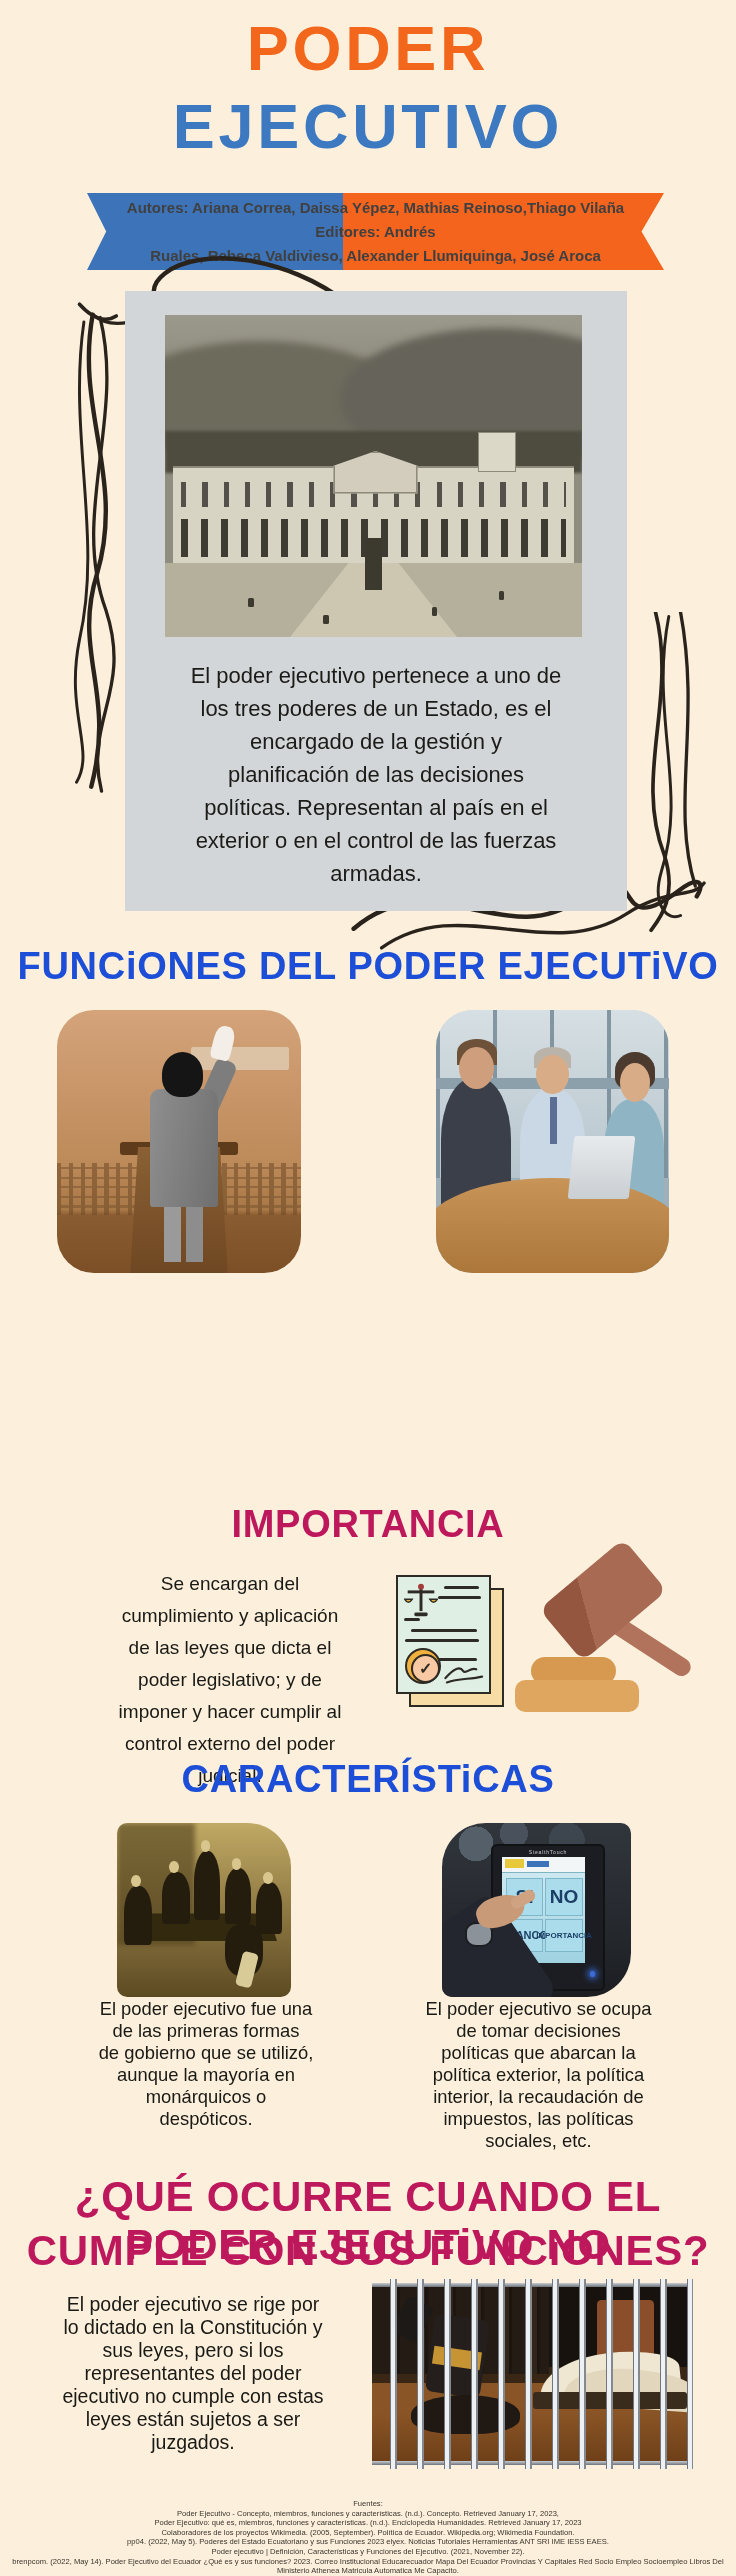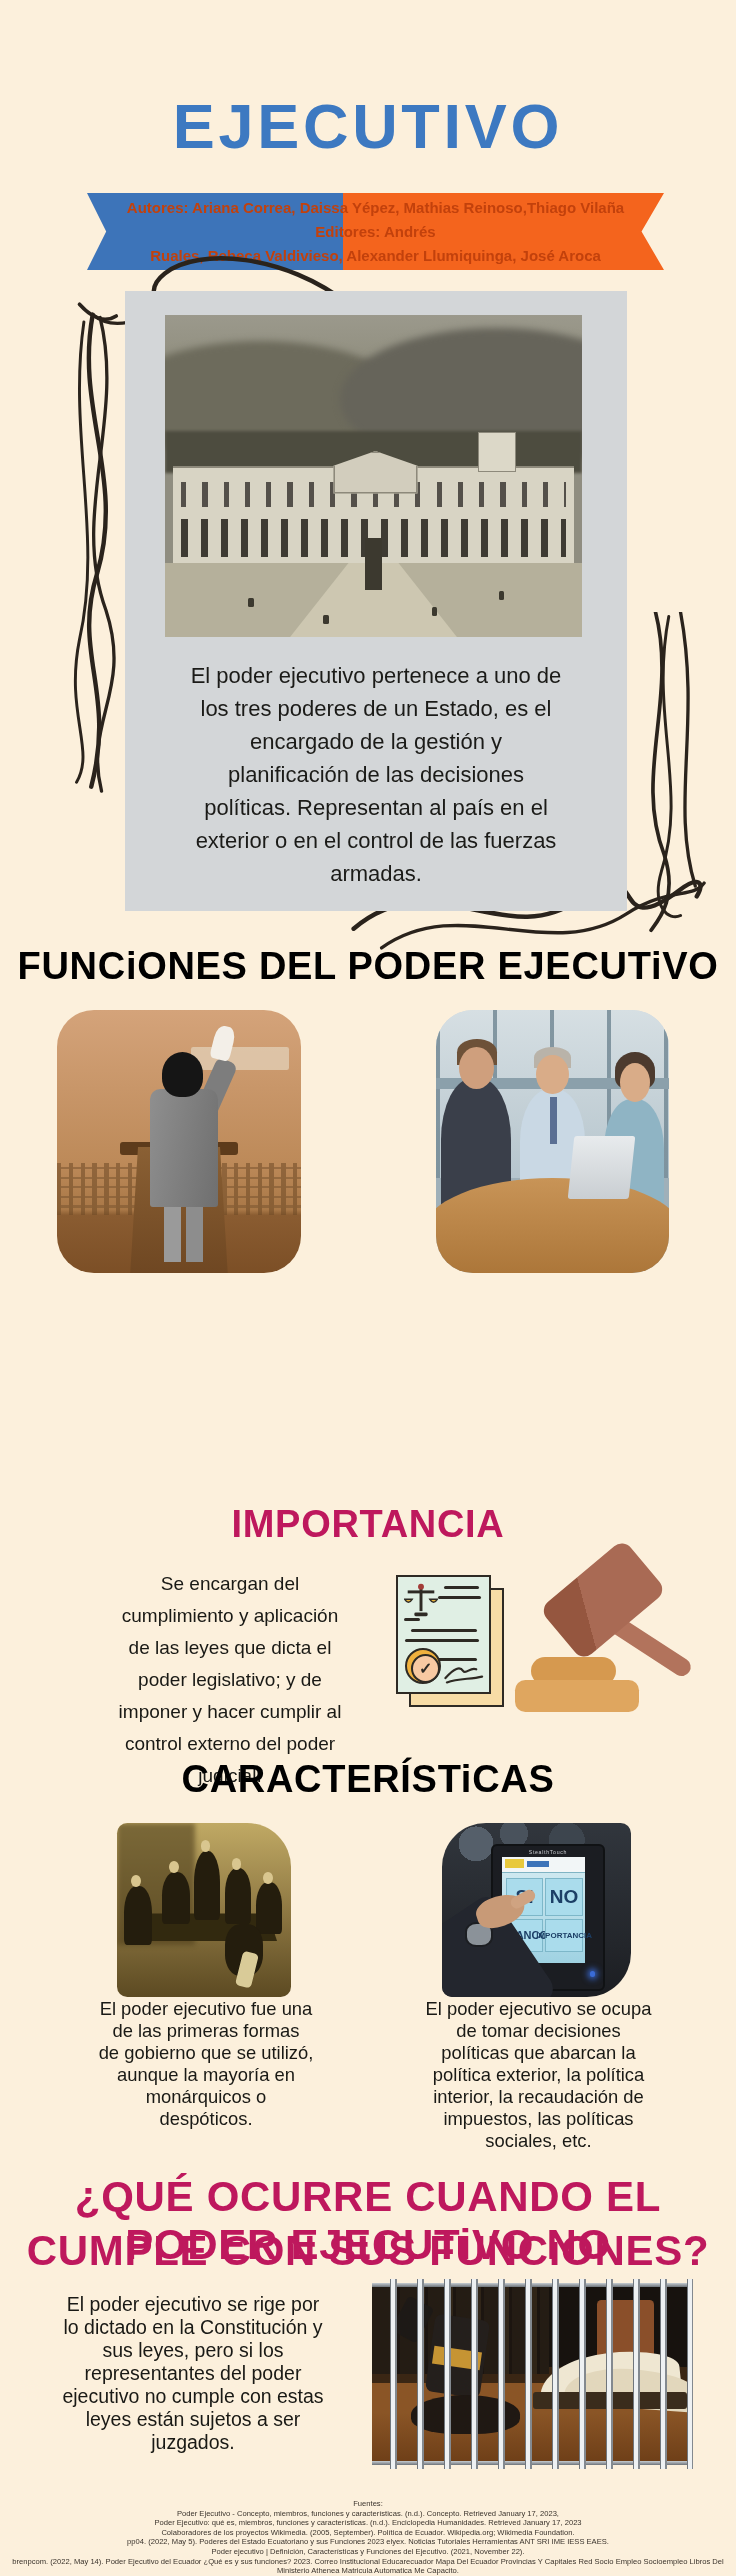--- a/index.html
+++ b/index.html
@@ -12,21 +12,21 @@
   .title1{left:0;right:0;top:11.8px;font-size:63px;font-weight:700;letter-spacing:3.7px;color:#f2671c;text-align:center;}
   .title2{left:0;right:0;top:90px;font-size:63px;font-weight:700;letter-spacing:3.7px;color:#3d79c1;text-align:center;}
 
   
   .ribbon{left:87px;top:193px;width:577px;height:77px;}
   .rib-blue{left:0;top:0;width:256px;height:77px;background:#3d74b9;
             clip-path:polygon(0 0,100% 0,100% 100%,0 100%,7.5% 50%);}
   .rib-orange{left:256px;top:0;width:321px;height:77px;background:#f4641d;
             clip-path:polygon(0 0,100% 0,93% 50%,100% 100%,0 100%);}
   .rib-text{left:22px;right:22px;top:0;height:77px;display:flex;align-items:center;justify-content:center;
-            font-size:15px;font-weight:700;color:#c2410c;line-height:24px;text-align:center;}
+            font-size:15px;font-weight:700;color:#404040;line-height:24px;text-align:center;}
 
   
   .ink{stroke:#2a231c;fill:none;stroke-linecap:round;}
 
   
   .panel{left:125px;top:291px;width:502px;height:620px;background:#d3d6d8;}
   .intro-text{left:11.8px;right:11.8px;top:368px;font-size:22px;line-height:33px;color:#1b1b18;text-align:center;}
 
   
   .palace{left:40px;top:24px;width:417px;height:322px;overflow:hidden;background:#8f8d80;}
@@ -41,21 +41,21 @@
       background:repeating-linear-gradient(90deg,#3e3b33 0 6.6px,transparent 6.6px 20px);}
   .pal-pedi{left:40%;top:-18%;width:20%;height:40%;background:#d2cdbd;border:2.2px solid #8d897b;
       clip-path:polygon(0 100%,0 35%,50% 0,100% 35%,100% 100%);}
   .pal-tower{left:76%;top:-38%;width:9%;height:40%;background:#dcd8c8;border:1.5px solid #8d897b;}
   .pal-plaza{left:0;right:0;top:77%;height:23%;background:#b5b09b;}
   .pal-path{left:30%;top:0;width:40%;height:100%;background:#cdc7b1;clip-path:polygon(35% 0,65% 0,100% 100%,0 100%);}
   .pal-statue{left:48%;top:-34%;width:4%;height:70%;background:#3c392f;}
   .dot{position:absolute;width:5.2px;height:8.8px;background:#3c392f;border-radius:1.5px;}
 
   
-  .h-blue{color:#000000;font-weight:700;font-size:38px;letter-spacing:0.7px;text-align:center;left:0;right:0;}
+  .h-blue{color:#1d4ed8;font-weight:700;font-size:38px;letter-spacing:0.7px;text-align:center;left:0;right:0;}
   .h-orange{color:#be185d;font-weight:700;font-size:38px;letter-spacing:0.7px;text-align:center;left:0;right:0;}
   .h-funciones{top:945px;}
   .h-importancia{top:1503px;}
   .h-caract{top:1758px;}
   .h-big1{top:2173px;font-size:42px;}
   .h-big2{top:2227px;font-size:42px;}
 
   
   .img-podium{left:57px;top:1010px;width:244px;height:263px;border-radius:37px;overflow:hidden;
       background:linear-gradient(#d4a37a,#bd8a59 58%,#a97847 76%,#8a5c31 78%,#7c4f26);}
@@ -167,20 +167,21 @@
 
   
   .footer{left:0;right:0;top:2499px;font-size:7.6px;line-height:9.6px;color:#3a332c;text-align:center;}
   .src-line{white-space:nowrap;}
 </style>
 </head>
 <body>
 
 <div id="page">
 
+  <div class="abs title1">PODER</div>
   <div class="abs title2">EJECUTIVO</div>
 
   <div class="abs ribbon">
     <div class="abs rib-blue"></div>
     <div class="abs rib-orange"></div>
     <div class="abs rib-text pre">Autores: Ariana Correa, Daissa Yépez, Mathias Reinoso,Thiago Vilaña Editores: Andrés
 Ruales, Rebeca Valdivieso, Alexander Llumiquinga, José Aroca</div>
   </div>
 
   <svg class="abs" style="left:28px;top:241px;" width="328" height="559" viewBox="0 0 446 760">

